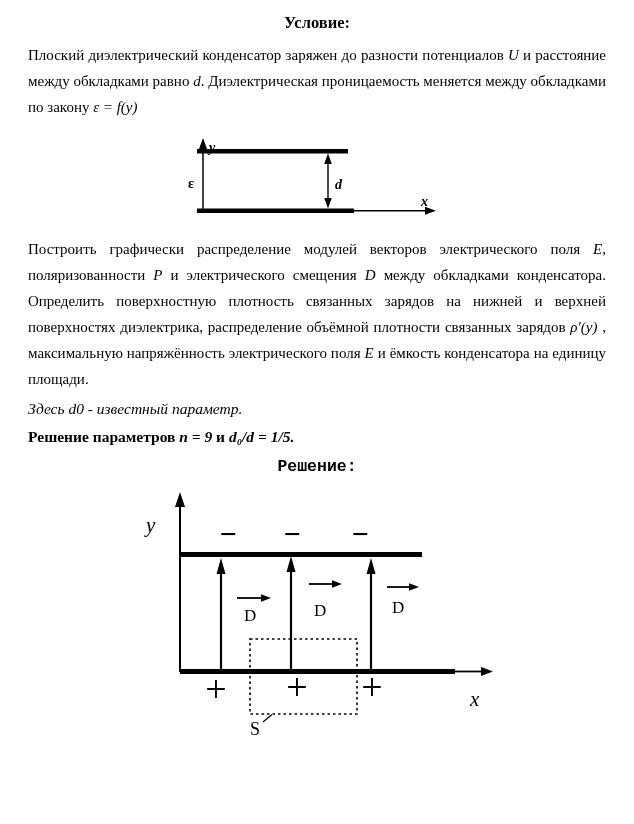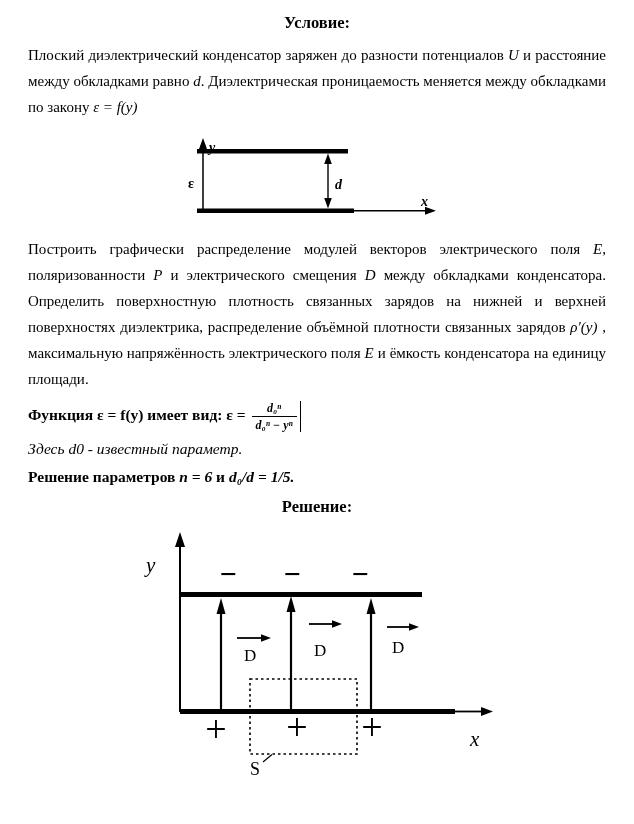--- a/index.html
+++ b/index.html
@@ -20,21 +20,21 @@
   .formula-line { margin-top: 6px; font-size: 15.5px; line-height: 34px; }
   .frac {
     display: inline-block; vertical-align: middle; text-align: center;
     font-size: 12px; font-style: italic; line-height: 14px;
     border-right: 1.4px solid #000; padding-right: 3px; margin-left: 2px;
   }
   .frac .num { display: block; border-bottom: 1px solid #000; padding: 0 4px 1px; }
   .frac .den { display: block; padding: 1px 4px 0; }
   .note { font-size: 15.5px; line-height: 22px; margin: 6px 0 0; font-style: italic; }
   .params { font-size: 15.5px; line-height: 22px; margin: 6px 0 0; font-weight: bold; }
-  .sol-heading { margin-top: 8px; }
+  .sol-heading { margin-top: 8px; font-family: Liberation Mono, monospace; }
   .fig2-wrap { margin: 10px 0 0 112px; height: 258px; }
   svg text { font-family: "Liberation Serif", "DejaVu Serif", serif; fill: #000; }
   .f1-label { font-size: 14px; }
   .f2-axis { font-size: 21px; font-style: italic; }
   .f2-d { font-size: 17px; }
   .f2-s { font-size: 18px; }
   .f2-minus { font-size: 30px; font-weight: bold; }
   .f2-plus { font-size: 38px; }
 </style>
 </head>
@@ -65,25 +65,24 @@
 
       <line x1="176" y1="74.8" x2="250" y2="74.8" stroke="#000" stroke-width="1.6"></line>
       <polygon points="258,74.8 247,70.8 247,78.8" fill="#000"></polygon>
       <text x="243" y="70" class="f1-label ital bold">x</text>
     </svg>
   </div>
 
 
   <p class="body-text p2"><span>Построить графически распределение модулей векторов электрического поля </span><span class="ital">E</span><span>, поляризованности </span><span class="ital">P</span><span> и электрического смещения </span><span class="ital">D</span><span> между обкладками конденсатора. Определить поверхностную плотность связанных зарядов на нижней и верхней поверхностях диэлектрика, распределение объёмной плотности связанных зарядов </span><span class="ital">ρ′(y)</span><span> , максимальную напряжённость электрического поля </span><span class="ital">E</span><span> и ёмкость конденсатора на единицу площади.</span></p>
 
-  <div class="formula-line"><span class="bold">Функция ε = f(y) имеет вид: </span><span class="bold">ε = </span><span class="frac"><span class="num bold">d₀ⁿ</span><span class="den bold">d₀ⁿ − yⁿ</span></span></div>
 
   <p class="note">Здесь d0 - известный параметр.</p>
 
-  <p class="params"><span>Решение параметров </span><span class="ital">n = 6</span><span> и </span><span class="ital">d₀/d = 1/5.</span></p>
+  <p class="params"><span>Решение параметров </span><span class="ital">n = 9</span><span> и </span><span class="ital">d₀/d = 1/5.</span></p>
 
   <div class="heading sol-heading">Решение:</div>
 
   <div class="fig2-wrap">
     <svg width="370" height="258" viewBox="0 0 370 258">
 
       <line x1="40" y1="184" x2="40" y2="14" stroke="#000" stroke-width="2"></line>
       <polygon points="40,4 35,19 45,19" fill="#000"></polygon>
       <text x="6" y="44" class="f2-axis">y</text>
 

